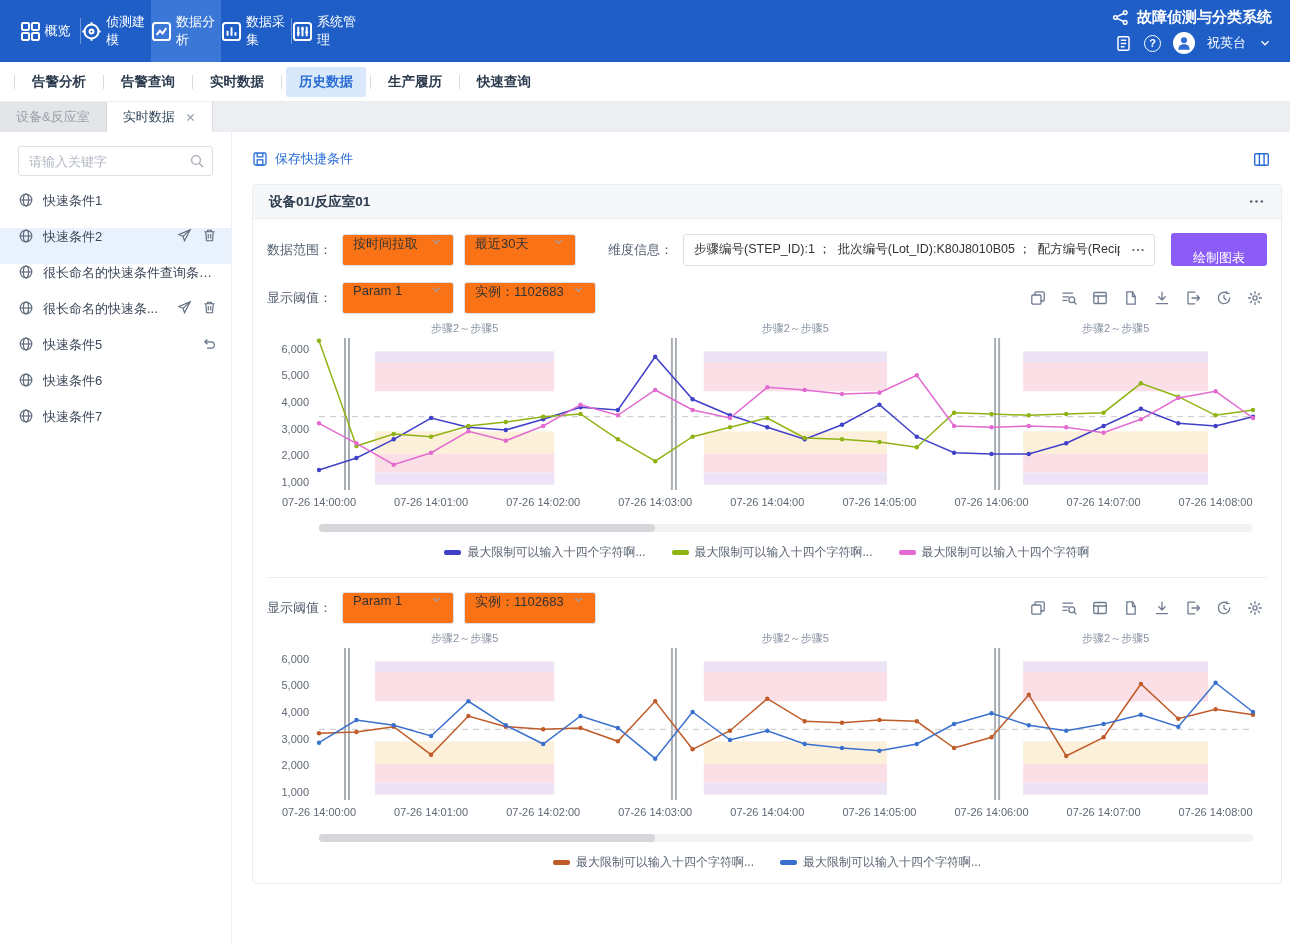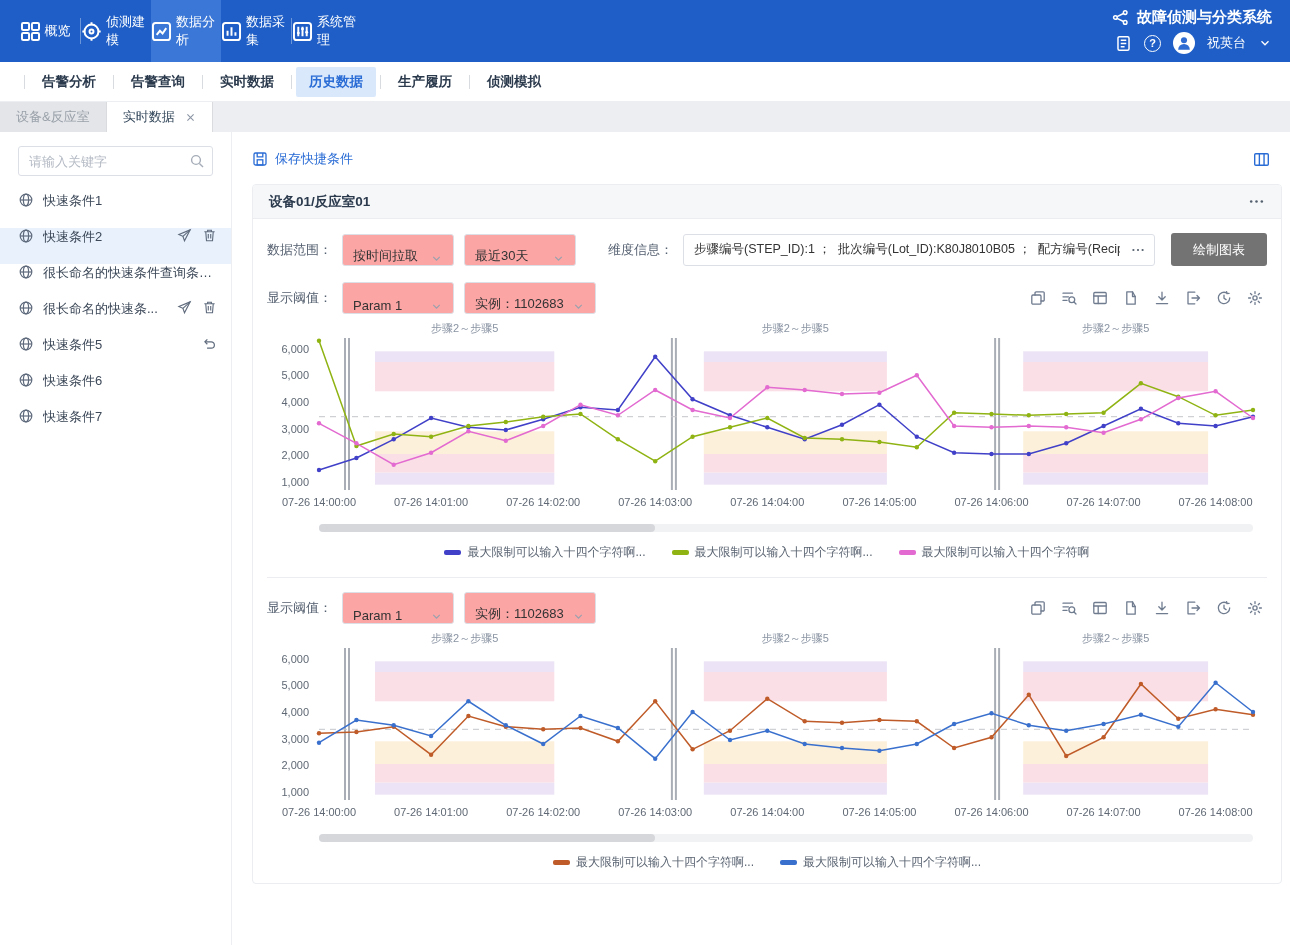--- a/index.html
+++ b/index.html
@@ -14,21 +14,21 @@
 .nav-item.active{background:#3a77d6}
 .nav-sep{width:1px;height:26px;background:rgba(255,255,255,.35);align-self:center}
 .topbar-right{margin-left:auto;display:flex;flex-direction:column;justify-content:center;align-items:flex-end;padding-right:18px;gap:5px}
 .title-row{display:flex;align-items:center;gap:8px;font-size:15px;font-weight:bold}
 .user-row{display:flex;align-items:center;gap:12px;font-size:13px}
 .avatar{width:22px;height:22px;border-radius:50%;background:#fff;display:flex;align-items:center;justify-content:center;overflow:hidden}
 .help-circle{width:17px;height:17px;border:1.4px solid #fff;border-radius:50%;display:flex;align-items:center;justify-content:center;font-size:11px;font-weight:bold;cursor:pointer}
 .help-circle::before{content:"?"}
 
 
-.subnav{height:40px;border-bottom:1px solid #eceef2;display:flex;align-items:center;padding-left:20px}
+.subnav{height:40px;border-bottom:1px solid #eceef2;display:flex;align-items:center;padding-left:10px}
 .subnav-sep{width:1px;height:14px;background:#d8dbe0;margin:0 4px}
 .subnav-item{font-size:13.5px;font-weight:bold;color:#2b3a4d;padding:6px 13px;border-radius:2px;cursor:pointer;white-space:nowrap}
 .subnav-item.active{background:#d9e9fb;color:#2a6cd5}
 
 
 .tabrow{height:30px;background:#eceef1;display:flex;align-items:stretch}
 .tab{display:flex;align-items:center;gap:10px;padding:0 16px;font-size:13px;background:#e3e5e9;color:#9aa1a9;border-right:1px solid #d9dbdf;cursor:pointer}
 .tab.active{background:#fff;color:#33475b}
 .tab .close{display:flex;align-items:center;cursor:pointer}
 
@@ -51,25 +51,25 @@
 .save-link{display:flex;align-items:center;gap:7px;color:#2a6cd5;font-size:13px;cursor:pointer}
 .layout-btn{margin-left:auto;display:flex;cursor:pointer;margin-right:12px}
 
 .card{margin-top:12px;border:1px solid #ebedf1;border-radius:4px;overflow:hidden}
 .card-head{height:34px;background:#f6f7f9;border-bottom:1px solid #ebedf1;display:flex;align-items:center;padding:0 16px;font-size:13.5px;font-weight:bold;color:#2b3a4d}
 .more-btn{margin-left:auto;display:flex;cursor:pointer}
 .card-body{padding:14px 14px 12px}
 
 .filter-row,.panel-row{display:flex;align-items:center;gap:10px}
 .flabel{color:#556070;font-size:13px;white-space:nowrap}
-.select{height:32px;min-width:112px;border:1px solid #dcdfe6;border-radius:3px;background:#fca5a5;display:flex;align-items:flex-end;gap:8px;padding:0 10px;font-size:13px;color:#333;cursor:pointer;justify-content:space-between}
+.select{height:32px;min-width:112px;border:1px solid #dcdfe6;border-radius:3px;background:#f97316;display:flex;align-items:flex-start;gap:8px;padding:0 10px;font-size:13px;color:#333;cursor:pointer;justify-content:space-between}
 .dim-box{position:relative;width:472px}
 .dim-box input{width:100%;height:32px;border:1px solid #dcdfe6;border-radius:3px;padding:0 34px 0 10px;font-size:12.5px;color:#333;outline:none;font-family:inherit}
 .dim-more{position:absolute;right:9px;top:8px;cursor:pointer;display:flex}
-.btn-primary{margin-left:auto;height:33px;padding:8px 22px;background:#737373;border:none;border-radius:3px;color:#fff;font-size:13px;cursor:pointer;font-family:inherit}
+.btn-primary{margin-left:auto;height:33px;padding:16px 22px;background:#8b5cf6;border:none;border-radius:3px;color:#fff;font-size:13px;cursor:pointer;font-family:inherit}
 
 .panel{margin-top:16px}
 .panel + .panel{border-top:1px solid #ebedf1;padding-top:14px}
 .toolbar{margin-left:auto;display:flex;align-items:center;gap:15px;padding-right:4px}
 .tb-icon{display:flex;cursor:pointer}
 .chart{width:998px;height:198px;margin-top:8px}
 .scroll-track{width:934px;height:8px;border-radius:4px;background:#f1f2f4;margin:4px 0 0 52px;position:relative}
 .scroll-thumb{position:absolute;left:0;top:0;width:36%;height:8px;border-radius:4px;background:#d5d7db;cursor:pointer}
 .legend{display:flex;justify-content:center;align-items:center;gap:26px;margin-top:12px}
 .legend-item{display:flex;align-items:center;gap:6px;cursor:pointer}
@@ -176,21 +176,21 @@
   <a class="subnav-item">告警分析</a>
   <span class="subnav-sep"></span>
   <a class="subnav-item">告警查询</a>
   <span class="subnav-sep"></span>
   <a class="subnav-item">实时数据</a>
   <span class="subnav-sep"></span>
   <a class="subnav-item active">历史数据</a>
   <span class="subnav-sep"></span>
   <a class="subnav-item">生产履历</a>
   <span class="subnav-sep"></span>
-  <a class="subnav-item">侦测模拟</a>
+  <a class="subnav-item">快速查询</a>
 </nav>
 
 <div class="tabrow">
   <div class="tab">
     <span>设备&amp;反应室</span>
   </div>
   <div class="tab active">
     <span>实时数据</span>
     <span class="close">
         <svg viewBox="0 0 16 16" width="11" height="11" fill="none" stroke="#8a94a3" stroke-width="1.6">

